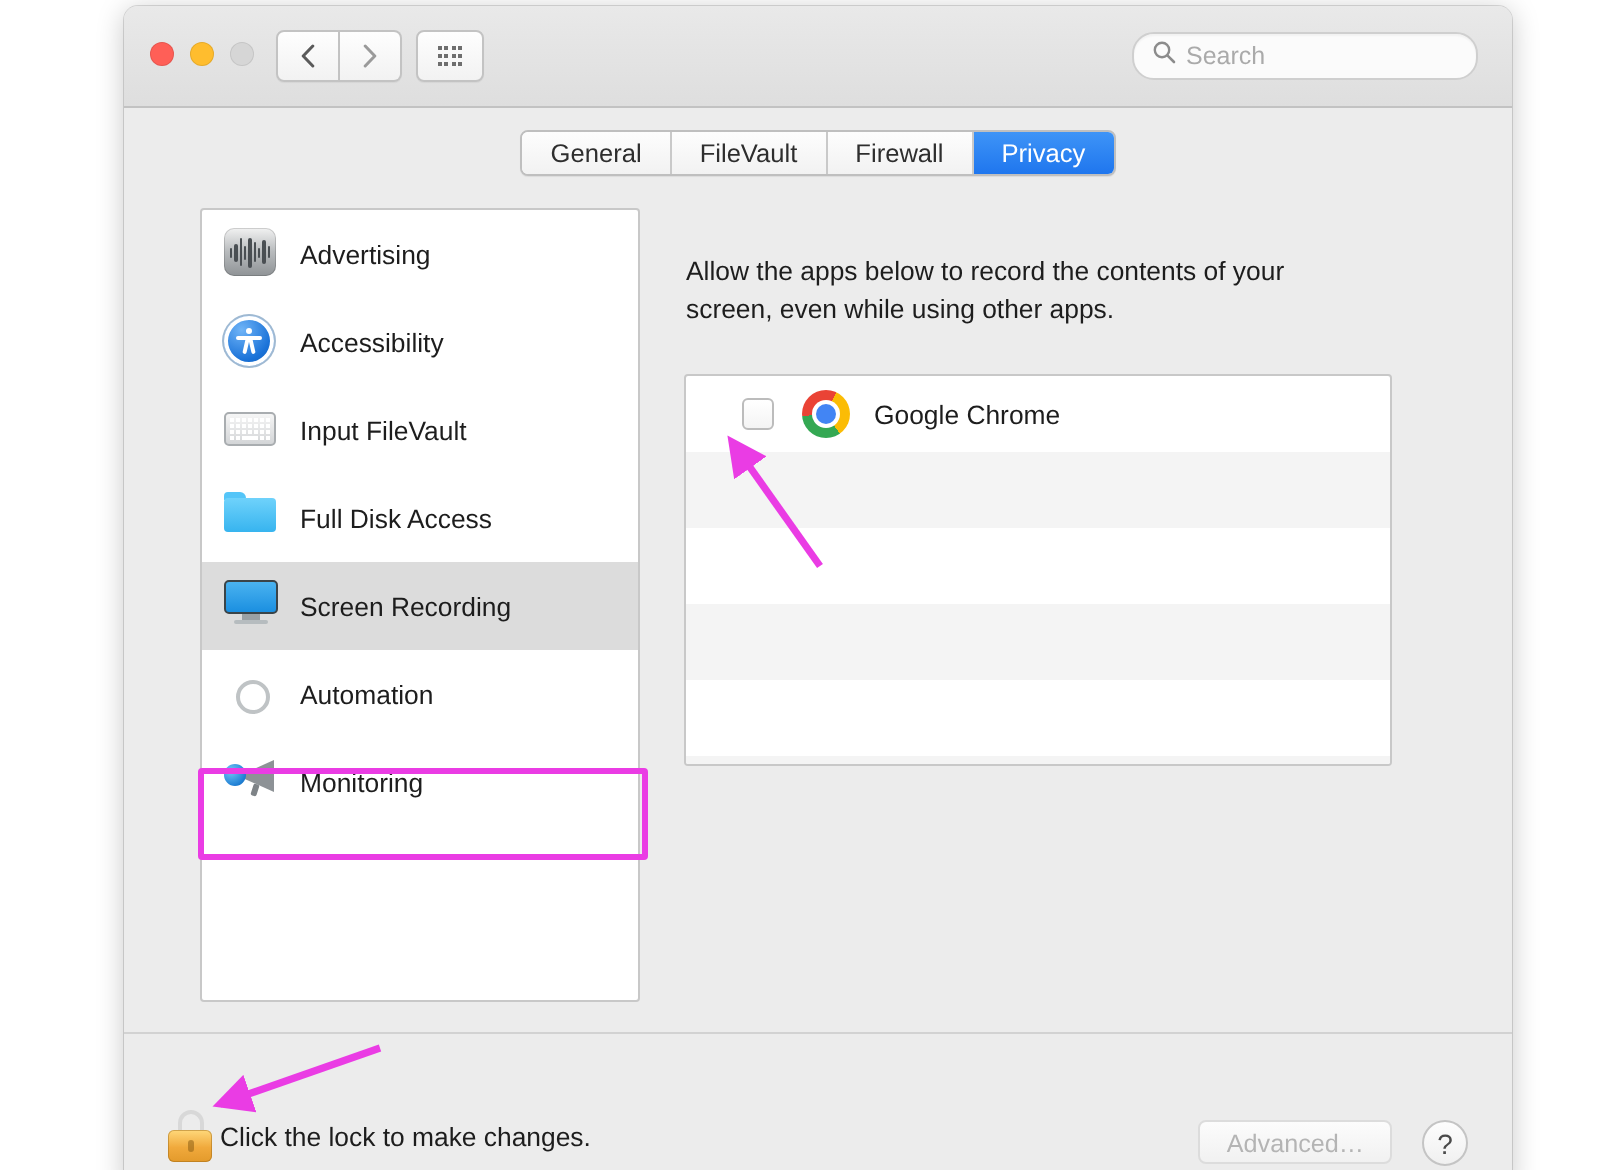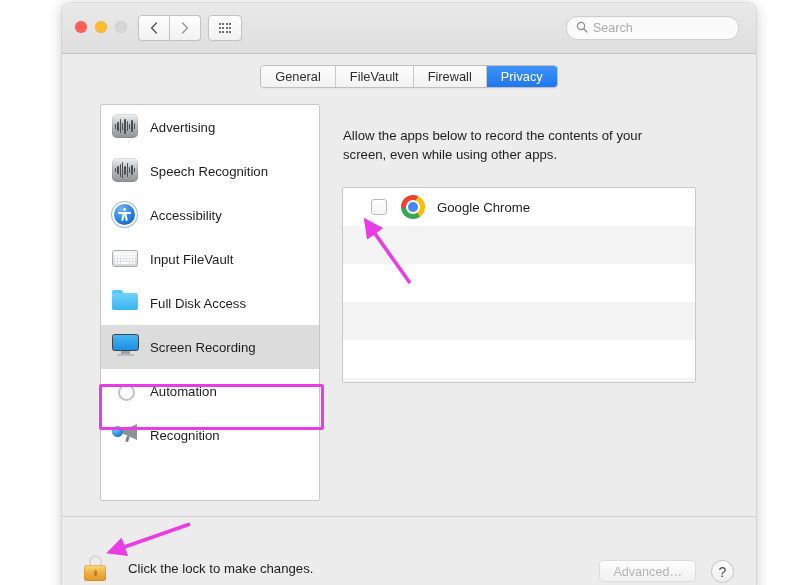--- a/index.html
+++ b/index.html
@@ -394,21 +394,21 @@
     border-radius: 3px;
     box-shadow: inset 0 0 0 0.5px rgba(150,100,20,.45);
   }
   .lock-icon .keyhole {
     position: absolute; left: 9.5px; top: 15px;
     width: 3px; height: 6px; background: rgba(140,95,20,.55); border-radius: 1.5px;
   }
   #lock-text {
     font-size: 13.2px;
     color: #1d1d1d;
-    margin-left: 22px;
+    margin-left: 4px;
   }
   #advanced-button {
     position: absolute;
     right: 60px;
     bottom: 13px;
     height: 22px;
     padding: 0 13px;
     line-height: 22px;
     font-size: 12.6px;
     color: #b4b4b4;
@@ -524,38 +524,20 @@
                 <i style="height:10px"></i>
                 <i style="height:5px"></i>
                 <i style="height:12px"></i>
                 <i style="height:6px"></i>
             </span>
           </span>
         </span>
         <span class="side-label">Advertising</span>
       </div>
 
-      <div class="side-item">
-        <span class="side-icon">
-          <span class="ic-mic">
-            <span class="wave">
-              <i style="height:4px"></i>
-                <i style="height:8px"></i>
-                <i style="height:13px"></i>
-                <i style="height:16px"></i>
-                <i style="height:9px"></i>
-                <i style="height:14px"></i>
-                <i style="height:6px"></i>
-                <i style="height:10px"></i>
-                <i style="height:4px"></i>
-            </span>
-          </span>
-        </span>
-        <span class="side-label">Speech Recognition</span>
-      </div>
 
       <div class="side-item">
         <span class="side-icon">
           <span class="ic-access">
             <span class="person">
                 <span class="head"></span>
                 <span class="body"></span>
                 <span class="leg1"></span>
                 <span class="leg2"></span>
               </span>
@@ -617,21 +599,21 @@
         <span class="side-icon">
           <span class="ic-gear"><span class="g-outer"></span><span class="g-ring"></span></span>
         </span>
         <span class="side-label">Automation</span>
       </div>
 
       <div class="side-item">
         <span class="side-icon">
           <span class="ic-megaphone"><span class="cone"></span><span class="handle"></span><span class="ball"></span></span>
         </span>
-        <span class="side-label">Recognition</span>
+        <span class="side-label">Monitoring</span>
       </div>
 
     </div>
 
     <div id="right-panel">
       <div id="panel-desc">Allow the apps below to record the contents of your screen, even while using other apps.</div>
 
       <div id="app-list">
         <div class="app-row">
           <span class="app-check"></span>

